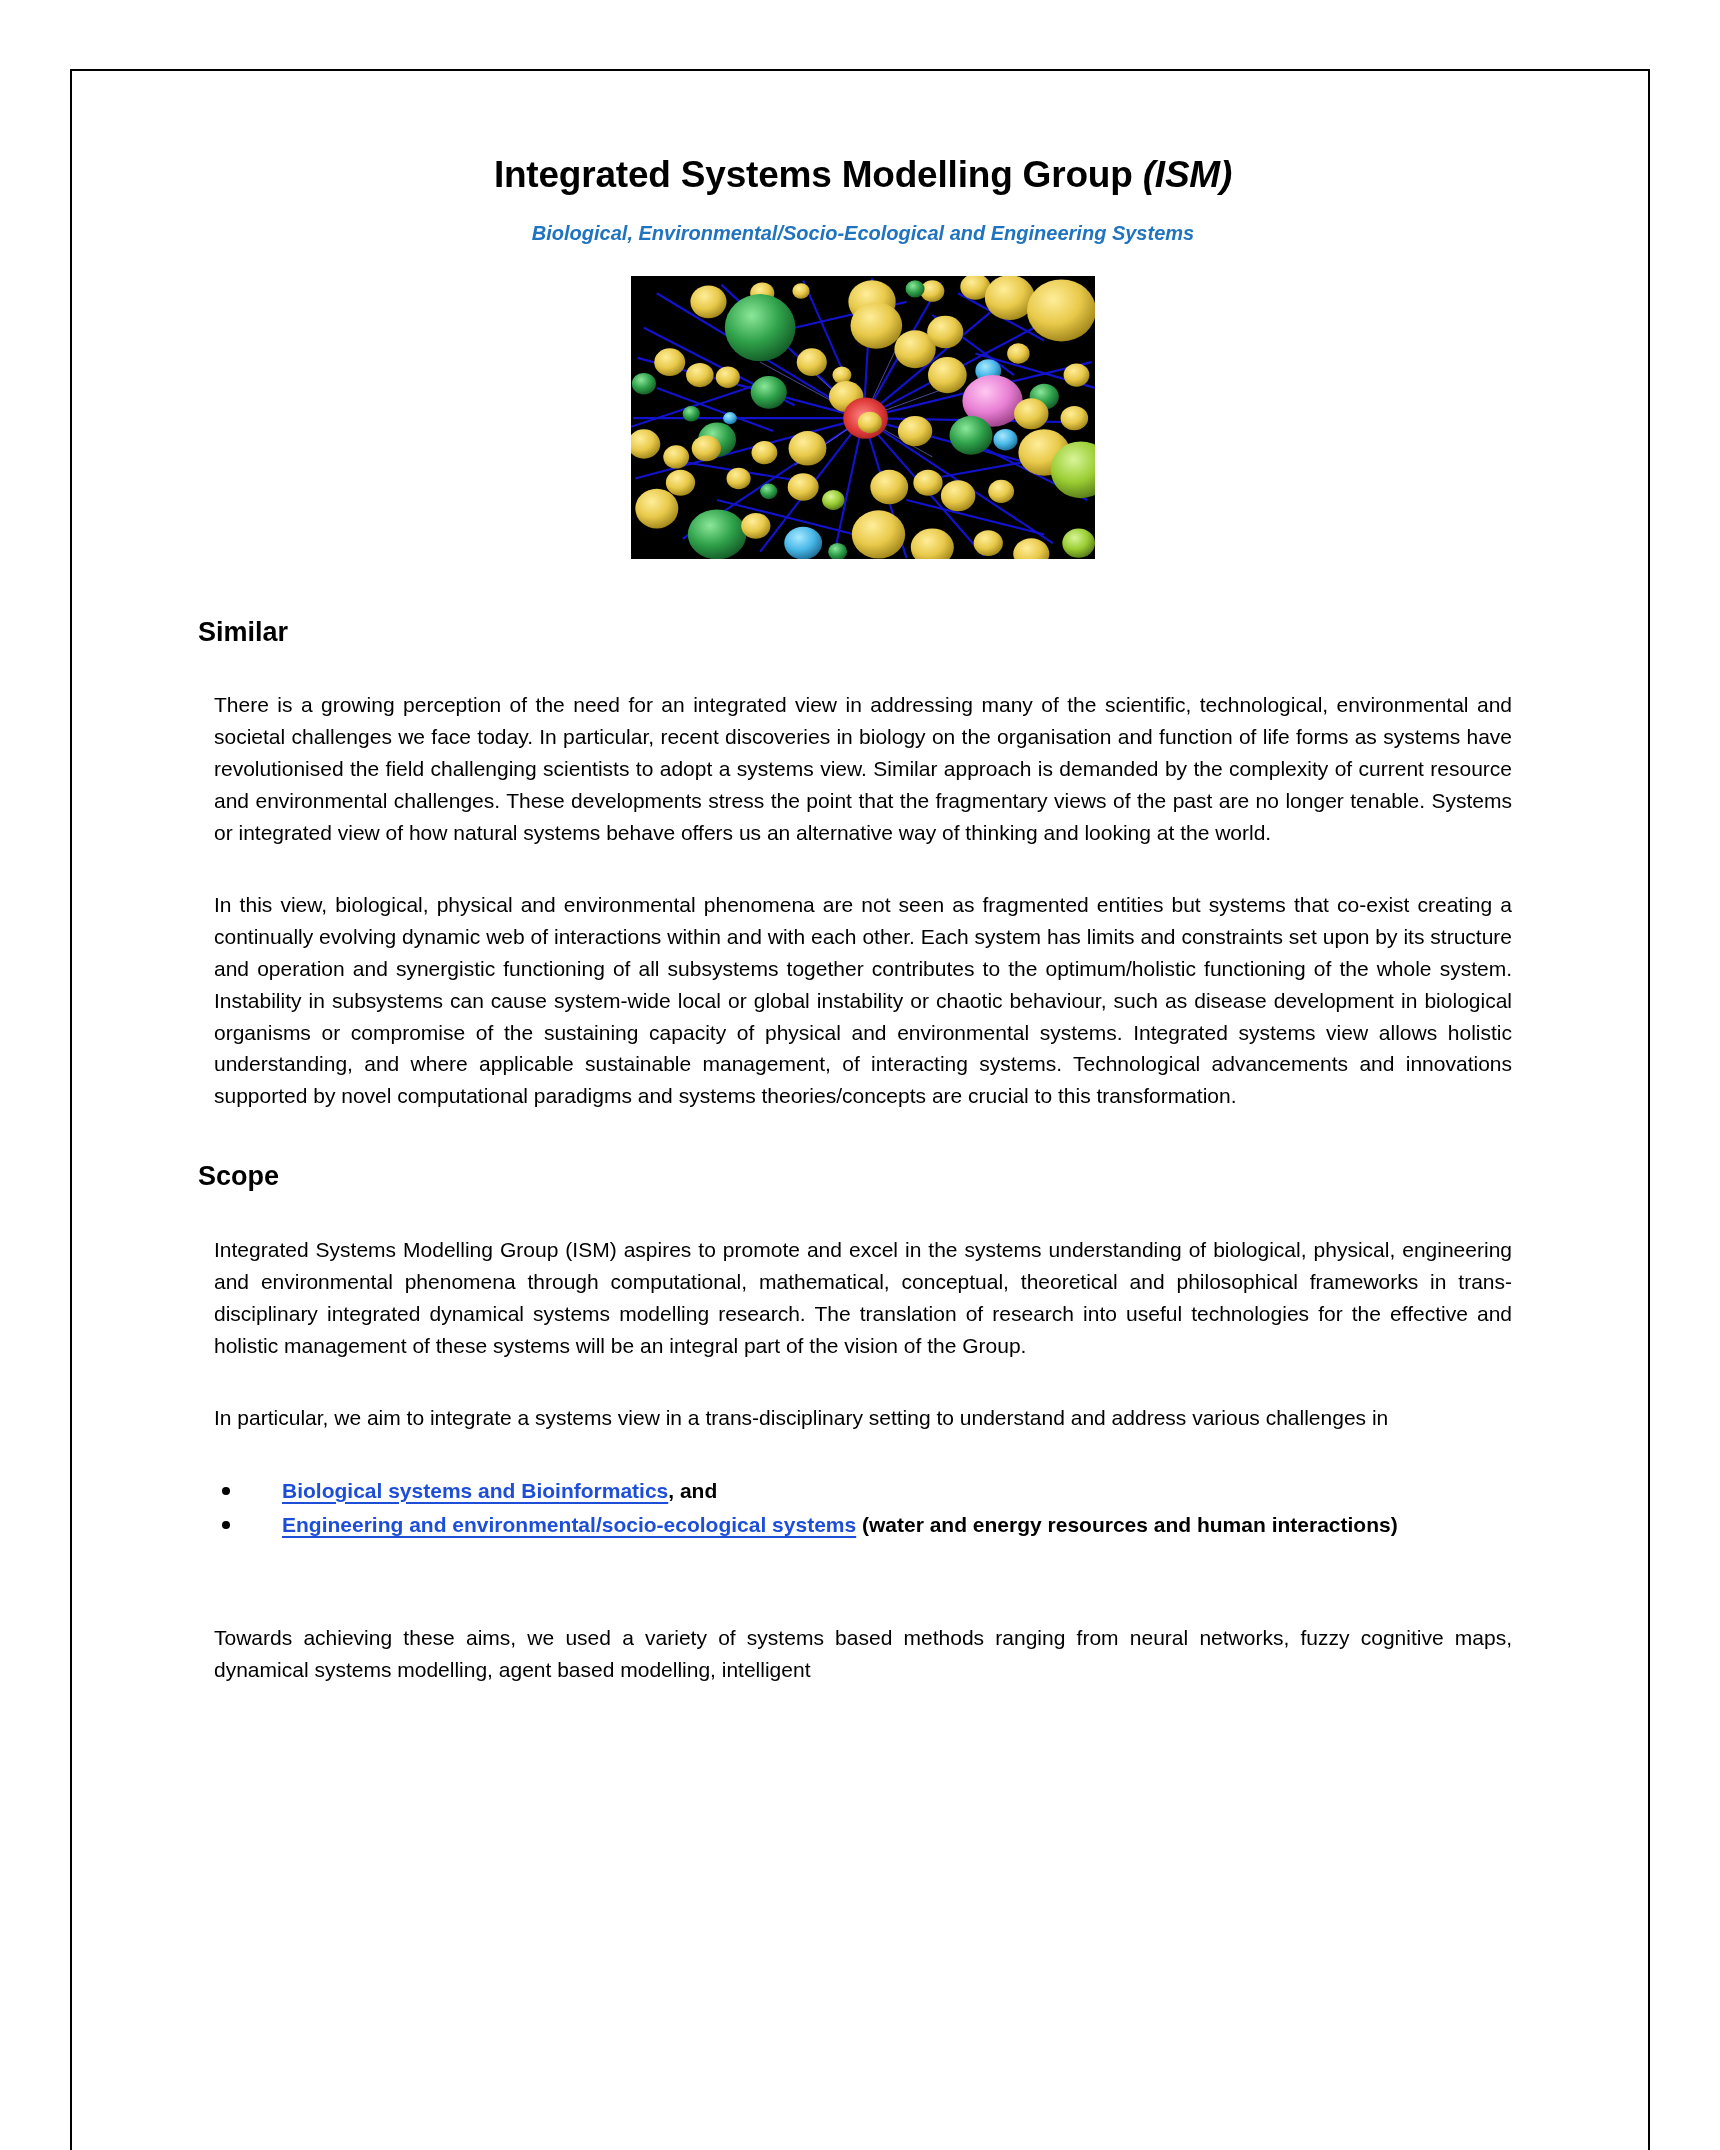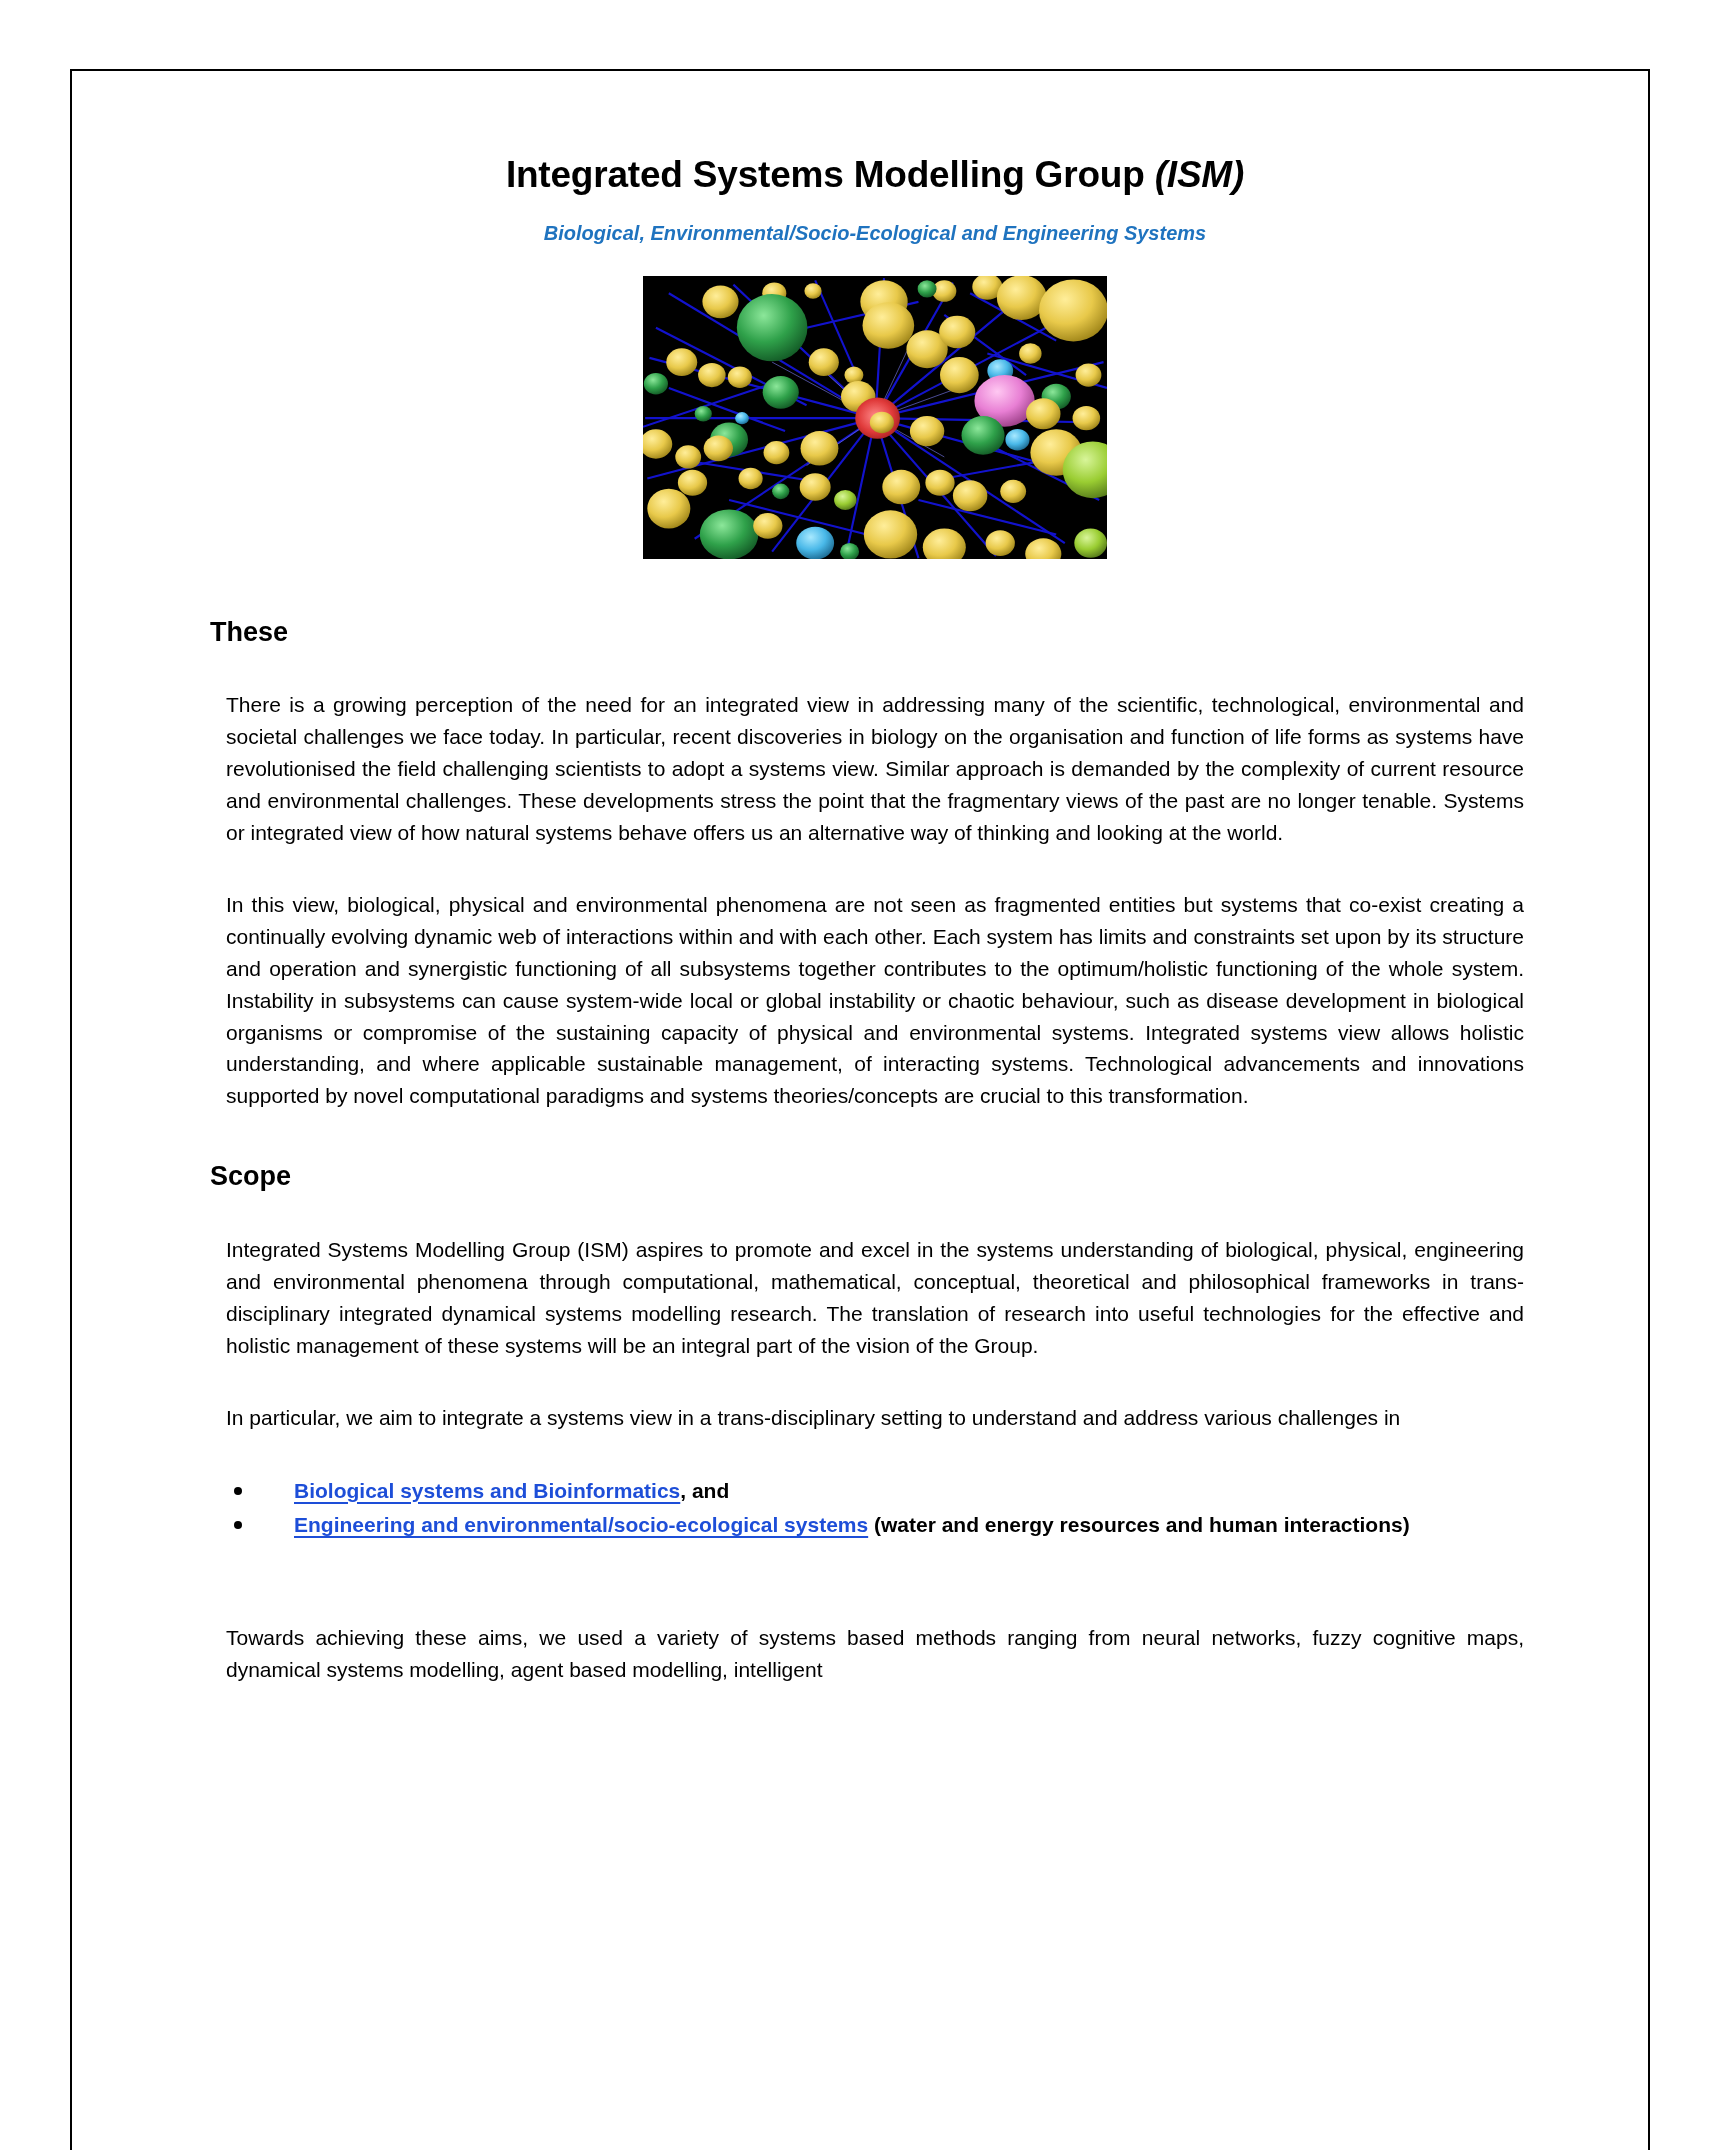--- a/index.html
+++ b/index.html
@@ -20,21 +20,21 @@
     top: 69px;
     width: 1580px;
     height: 2294px;
     border: 2.2px solid #000000;
     box-sizing: border-box;
     background: #ffffff;
   }
 
   .content {
     position: absolute;
-    left: 138px;
+    left: 126px;
     top: 0px;
     width: 1330px;
   }
 
   
   .doc-title {
     margin: 0;
     padding-top: 82px;
     text-align: center;
     font-size: 37px;
@@ -279,21 +279,21 @@
             <ellipse cx="575" cy="600" rx="62" ry="56" fill="url(#gY)"></ellipse>
             <ellipse cx="700" cy="630" rx="50" ry="44" fill="url(#gY)"></ellipse>
             <ellipse cx="830" cy="620" rx="34" ry="30" fill="url(#gY)"></ellipse>
             <ellipse cx="930" cy="645" rx="42" ry="36" fill="url(#gY)"></ellipse>
             <ellipse cx="1040" cy="620" rx="38" ry="34" fill="url(#gL)"></ellipse>
           </g>
         </svg>
       </div>
     </div>
 
-    <h2 class="section-heading h-vision">These</h2>
+    <h2 class="section-heading h-vision">Similar</h2>
     <p class="body">There is a growing perception of the need for an integrated view in addressing many of the scientific, technological, environmental and societal challenges we face today. In particular, recent discoveries in biology on the organisation and function of life forms as systems have revolutionised the field challenging scientists to adopt a systems view. Similar approach is demanded by the complexity of current resource and environmental challenges.  These developments stress the point that the fragmentary views of the past are no longer tenable. Systems or integrated view of how natural systems behave offers us an alternative way of thinking and looking at the world.</p>
     <p class="body">In this view, biological, physical and environmental phenomena are not seen as fragmented entities but systems that co-exist creating a continually evolving dynamic web of interactions within and with each other. Each system has limits and constraints set upon by its structure and operation and synergistic functioning of all subsystems together contributes to the optimum/holistic functioning of the whole system. Instability in subsystems can cause system-wide local or global instability or chaotic behaviour, such as disease development in biological organisms or compromise of the sustaining capacity of physical and environmental systems. Integrated systems view allows holistic understanding, and where applicable sustainable management, of interacting systems. Technological advancements and innovations supported by novel computational paradigms and systems theories/concepts are crucial to this transformation.</p>
 
     <h2 class="section-heading h-scope">Scope</h2>
     <p class="body">Integrated Systems Modelling Group (ISM) aspires to promote and excel in the systems understanding of biological, physical, engineering and environmental phenomena through computational, mathematical, conceptual, theoretical and philosophical frameworks in trans-disciplinary integrated dynamical systems modelling research. The translation of research into useful technologies for the effective and holistic management of these systems will be an integral part of the vision of the Group.</p>
     <p class="body">In particular, we aim to integrate a systems view in a trans-disciplinary setting to understand and address various challenges in</p>
 
     <ul class="bullets">
       <li>
         <span class="dot"></span><a href="#" class="doc-link">Biological systems and Bioinformatics</a><span>, and</span>

